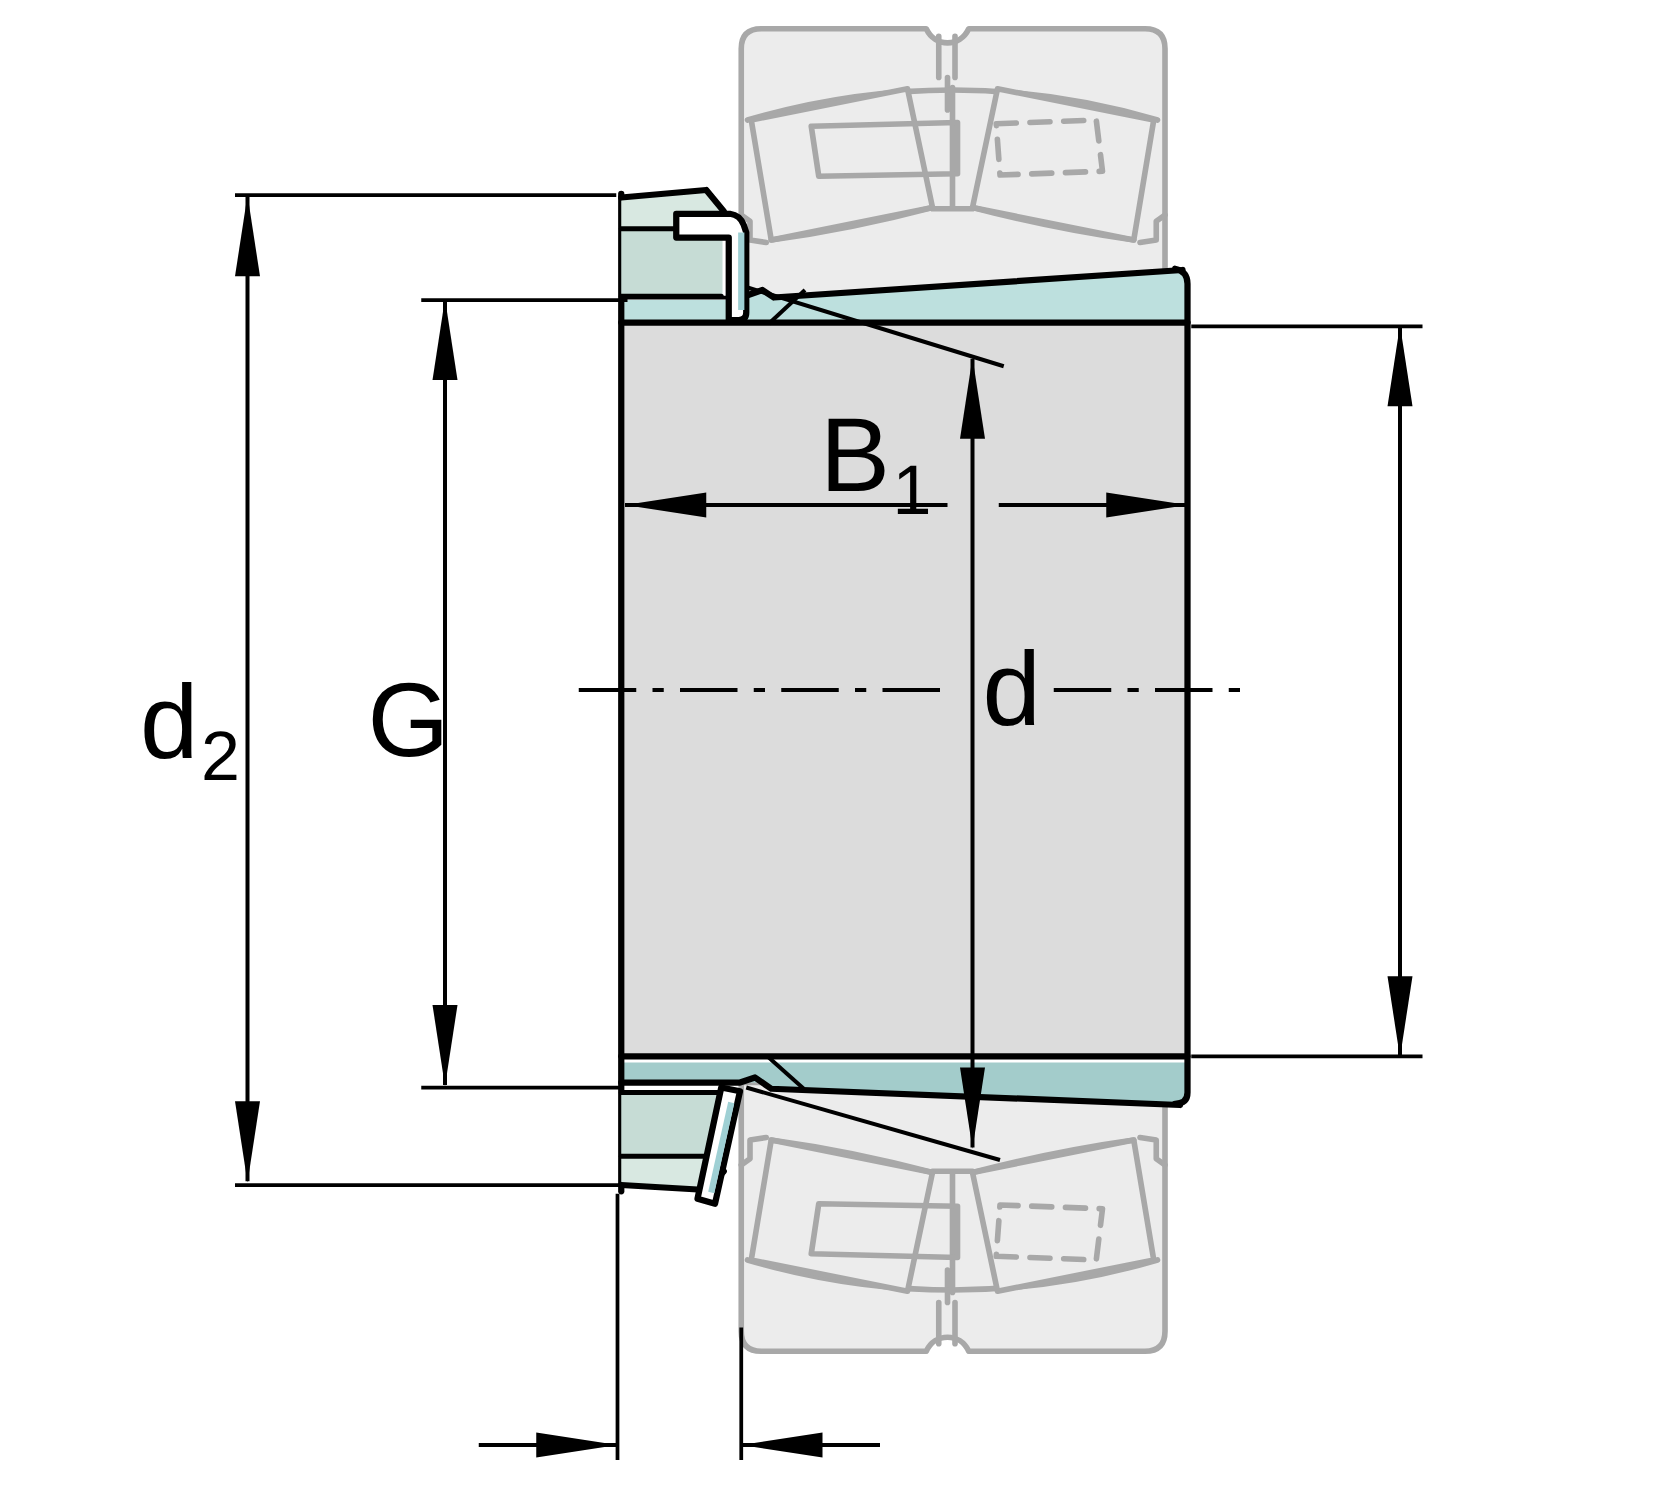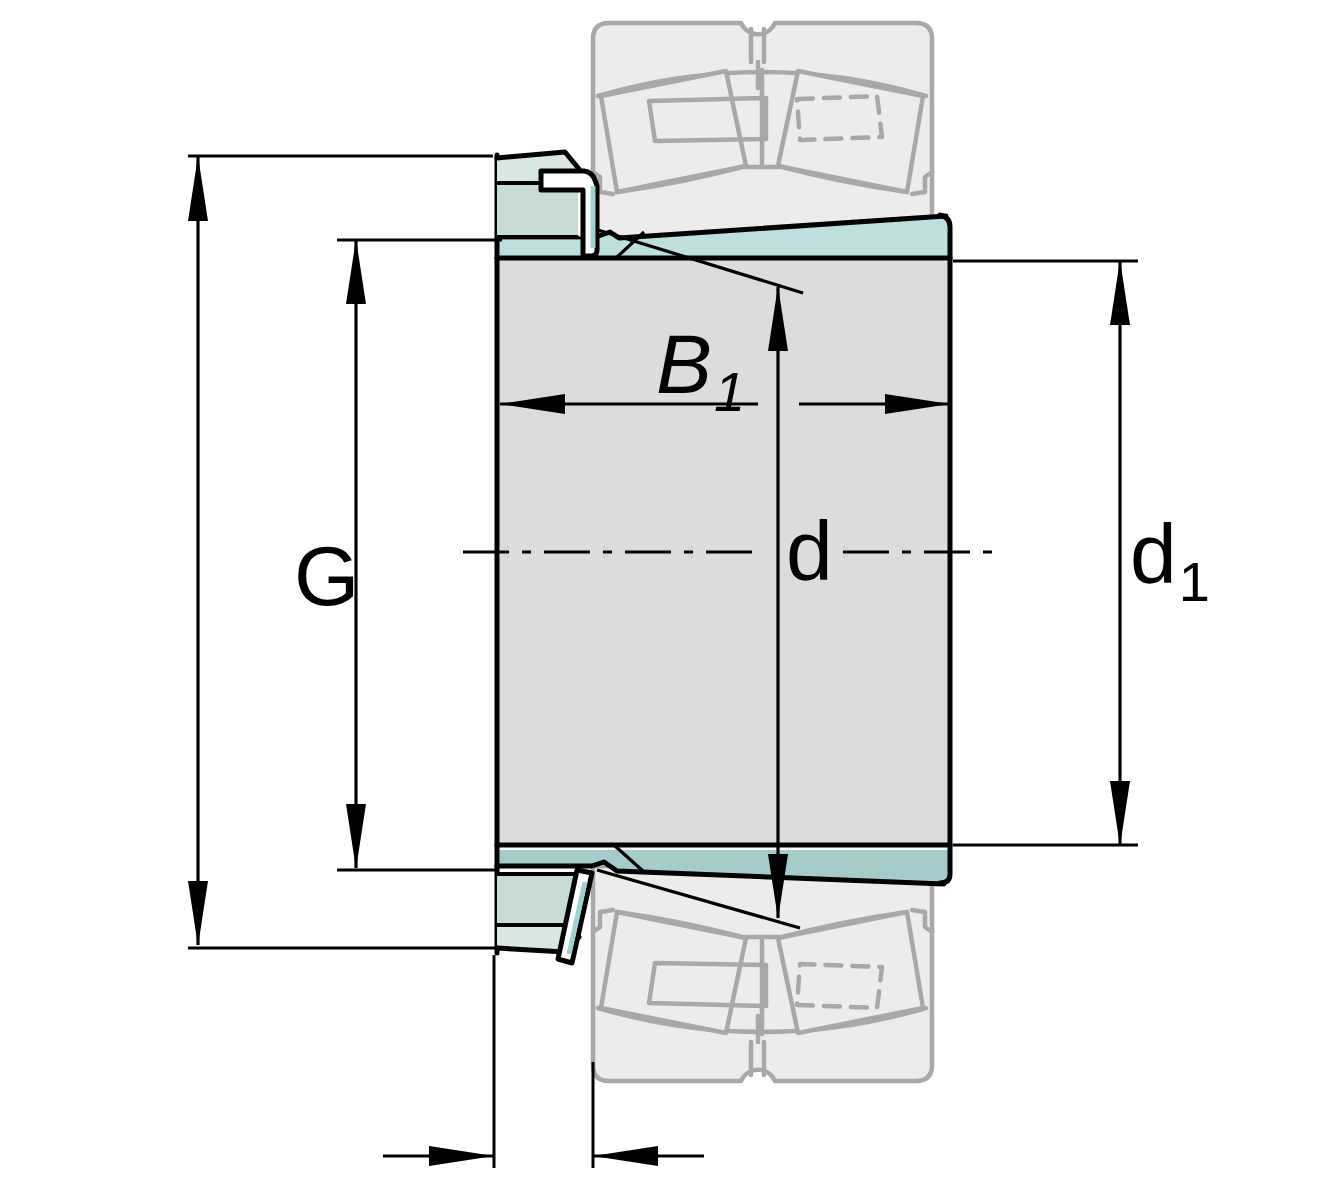--- a/index.html
+++ b/index.html
@@ -167,23 +167,23 @@
   <g>
     <path class="ext" d="M494,955 L494,1168"></path>
     <path class="ext" d="M593,1062 L593,1168"></path>
     <path class="dim" d="M383,1156 L494,1156"></path>
     <path class="dim" d="M593,1156 L704,1156"></path>
     <polygon class="arrow" points="494,1156 429,1146 429,1166"></polygon>
     <polygon class="arrow" points="593,1156 658,1146 658,1166"></polygon>
   </g>
 </svg>
 
+  <div class="dimlabel" style="left:112px;top:535px;"><span>d</span><span class="sub">2</span></div>
 
   <div class="dimlabel" style="left:294px;top:534px;"><span>G</span><span class="sub"></span></div>
 
-  <div class="dimlabel" style="left:656px;top:322px;font-style:italic;"><span>B</span><span class="sub">1</span></div>
+  <div class="dimlabel" style="left:656px;top:322px;"><span>B</span><span class="sub">1</span></div>
 
   <div class="dimlabel" style="left:786px;top:509px;"><span>d</span><span class="sub"></span></div>
 
-  <div class="dimlabel" style="left:1130px;top:512px;"><span>d</span><span class="sub">1</span></div>
 
 
 </div>
 
 </body></html>

